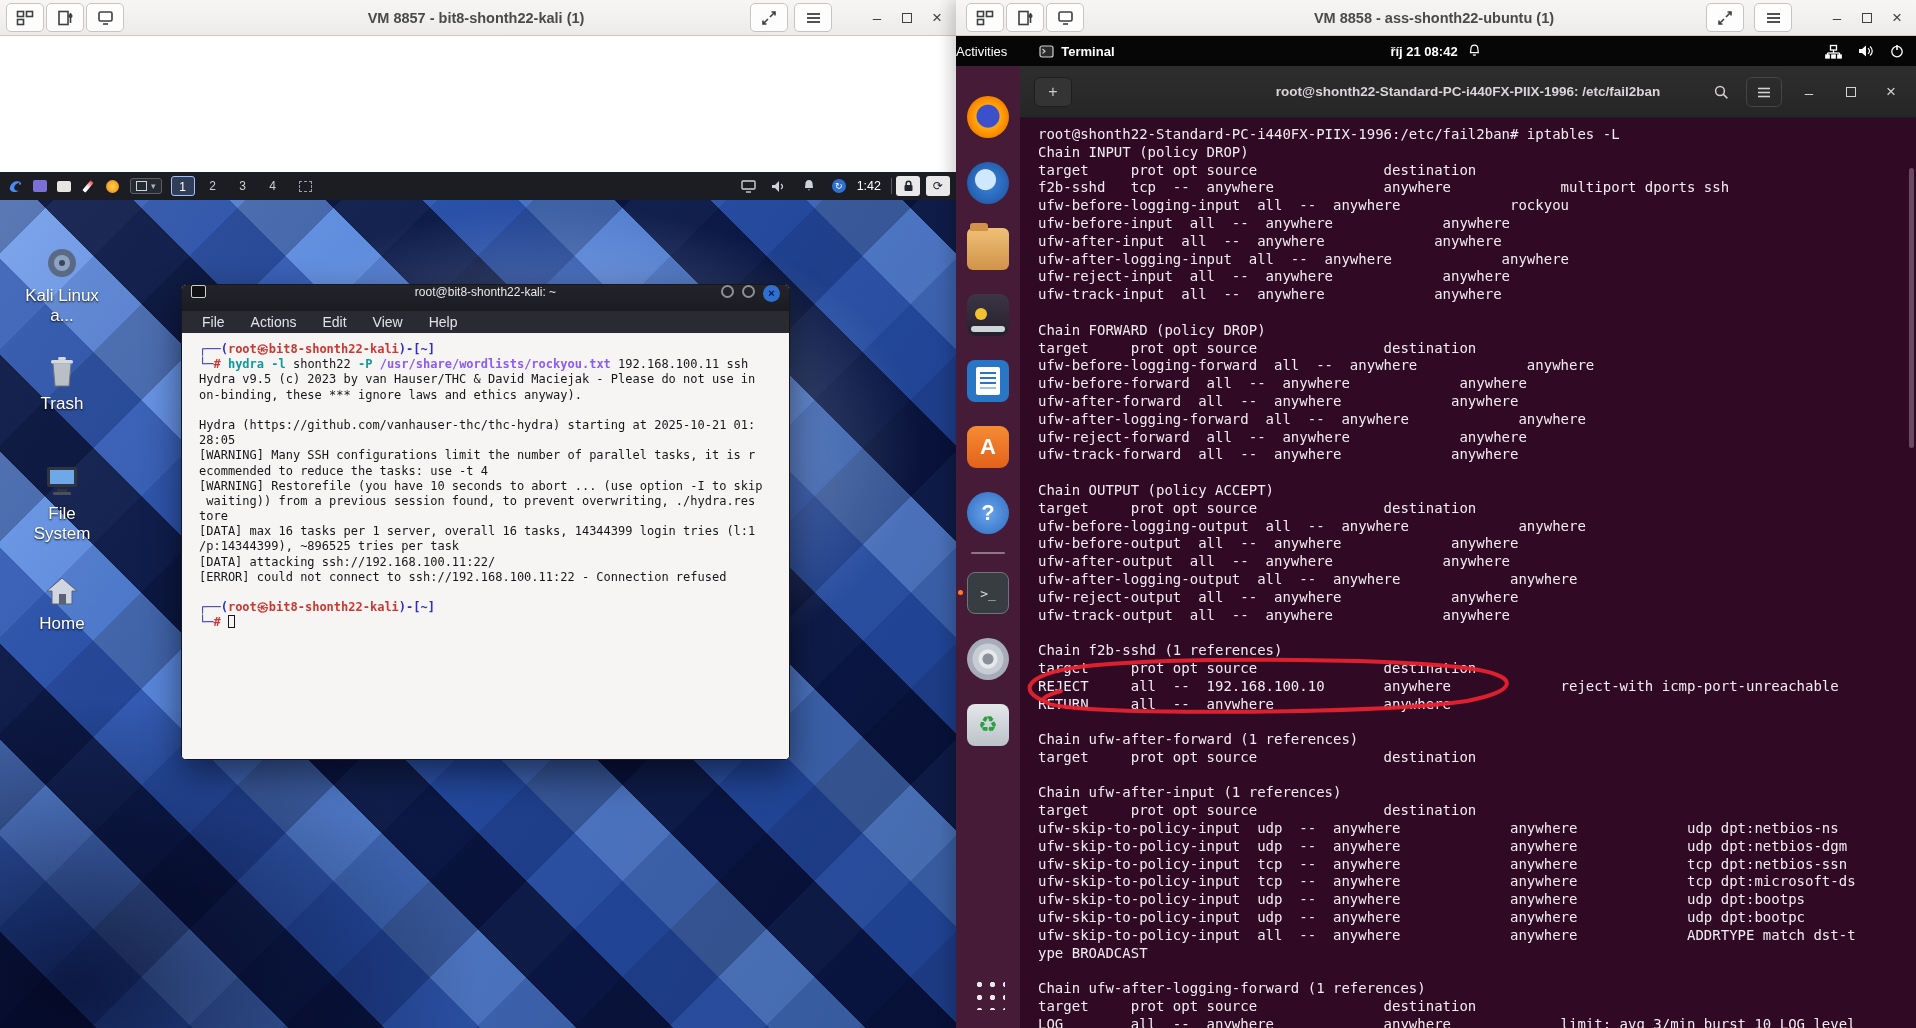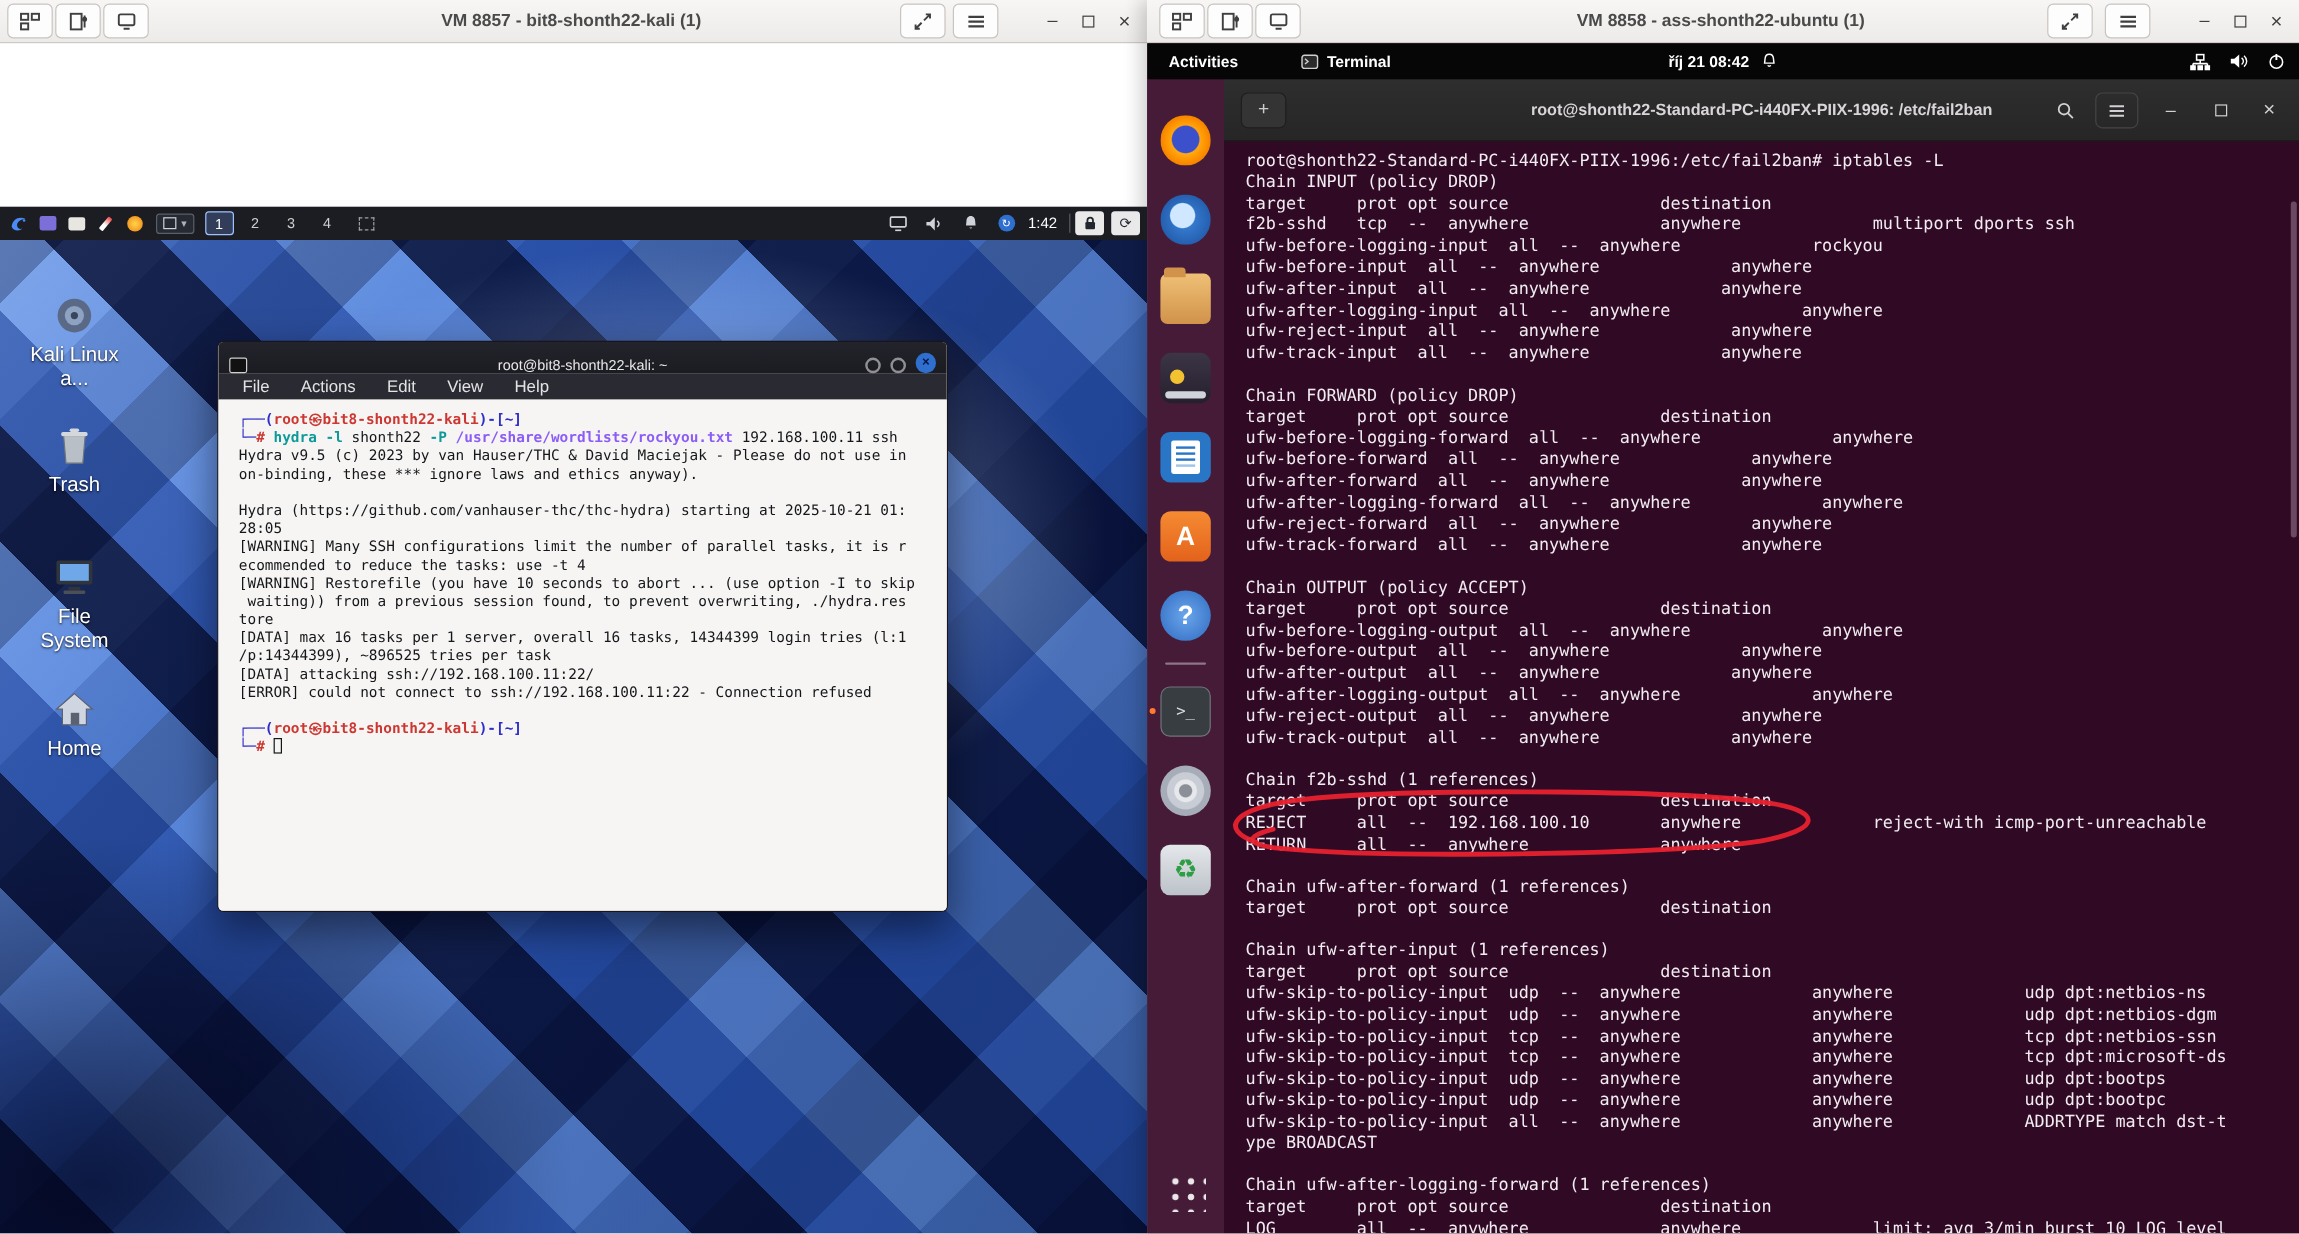--- a/index.html
+++ b/index.html
@@ -48,21 +48,21 @@
   
   .desk-item { position:absolute; left:18px; width:88px; text-align:center; }
   .desk-ico { width:40px; height:38px; margin:0 auto 4px; display:flex; align-items:center; justify-content:center; }
   .desk-label { color:#fff; font-size:17px; text-shadow:0 1px 2px rgba(0,0,0,.9); }
 
   
   #kali-term { position:absolute; left:181px; top:112px; width:609px; height:476px;
     border:1px solid #16161c; border-radius:5px; overflow:hidden;
     box-shadow:0 14px 34px rgba(0,0,10,.5); background:#f6f5f3; z-index:6; }
   #kt-titlebar { height:26px; background:linear-gradient(#23232b,#1b1b22); position:relative;
-    display:flex; align-items:flex-end; }
+    display:flex; align-items:flex-start; }
   #kt-title { position:absolute; left:0; right:0; text-align:center; color:#e8e8e8; font-size:12px; }
   .kt-circle { width:13px; height:13px; border-radius:50%; border:2px solid #8f8f94; margin-left:8px; }
   .kt-close { width:17px; height:17px; border-radius:50%; background:#2f6fce; border:none; color:#09144a;
     font-size:11px; line-height:17px; text-align:center; margin-left:8px; font-weight:bold; }
   #kt-menubar { height:22px; background:#2a2a33; display:flex; align-items:center; gap:26px; padding-left:20px; }
   .kt-menu-item { color:#e3e3e3; font-size:14px; }
   #kt-body { position:absolute; left:0; top:48px; right:0; bottom:0; background:#f6f5f3;
     padding:9px 0 0 17px; font-family:"DejaVu Sans Mono","Liberation Mono",monospace;
     font-size:12px; color:#14161a; }
   .kline { white-space:pre; height:15.2px; line-height:15.2px; }
@@ -70,22 +70,22 @@
   .k-r { color:#cd3731; font-weight:bold; }
   .k-t { color:#0e9a9a; font-weight:bold; }
   .k-p { color:#14161a; }
   .k-bd { color:#8b5cf6; font-weight:bold; }
   .k-cur { display:inline-block; width:7px; height:13px; border:1.4px solid #14161a; vertical-align:-2px; }
 
   
   #ubuntu-screen { position:absolute; left:0; top:36px; width:960px; height:992px; background:#300a24; overflow:hidden; }
   #u-topbar { position:absolute; left:0; top:0; width:100%; height:30px; background:#060606;
     color:#fff; display:flex; align-items:center; font-size:13px; z-index:9; }
-  #u-activities { margin-left:18px;font-weight:bold; }
-  #u-app { display:flex; align-items:center; gap:7px; margin-left:52px; font-weight:600; }
+  #u-activities { margin-left:0; }
+  #u-app { display:flex; align-items:center; gap:7px; margin-left:32px; font-weight:600; }
   #u-clockwrap { position:absolute; left:50%; transform:translateX(-50%); display:flex; gap:10px;
     align-items:center; font-weight:600; }
   #u-status { position:absolute; right:12px; display:flex; gap:16px; align-items:center; }
 
   #u-dock { position:absolute; left:0; top:30px; bottom:0; width:64px; background:#451b38;
     display:flex; flex-direction:column; align-items:center; padding-top:30px; gap:24px; z-index:8; }
   .dock-ico { width:42px; height:42px; border-radius:10px; position:relative; flex:none; }
   .di-firefox { border-radius:50%;
     background:radial-gradient(circle at 50% 48%, #3d50cc 0 11px, rgba(0,0,0,0) 12px),
                radial-gradient(circle, #ffd54a 0%, #ff9500 55%, #e05e00 100%); }

